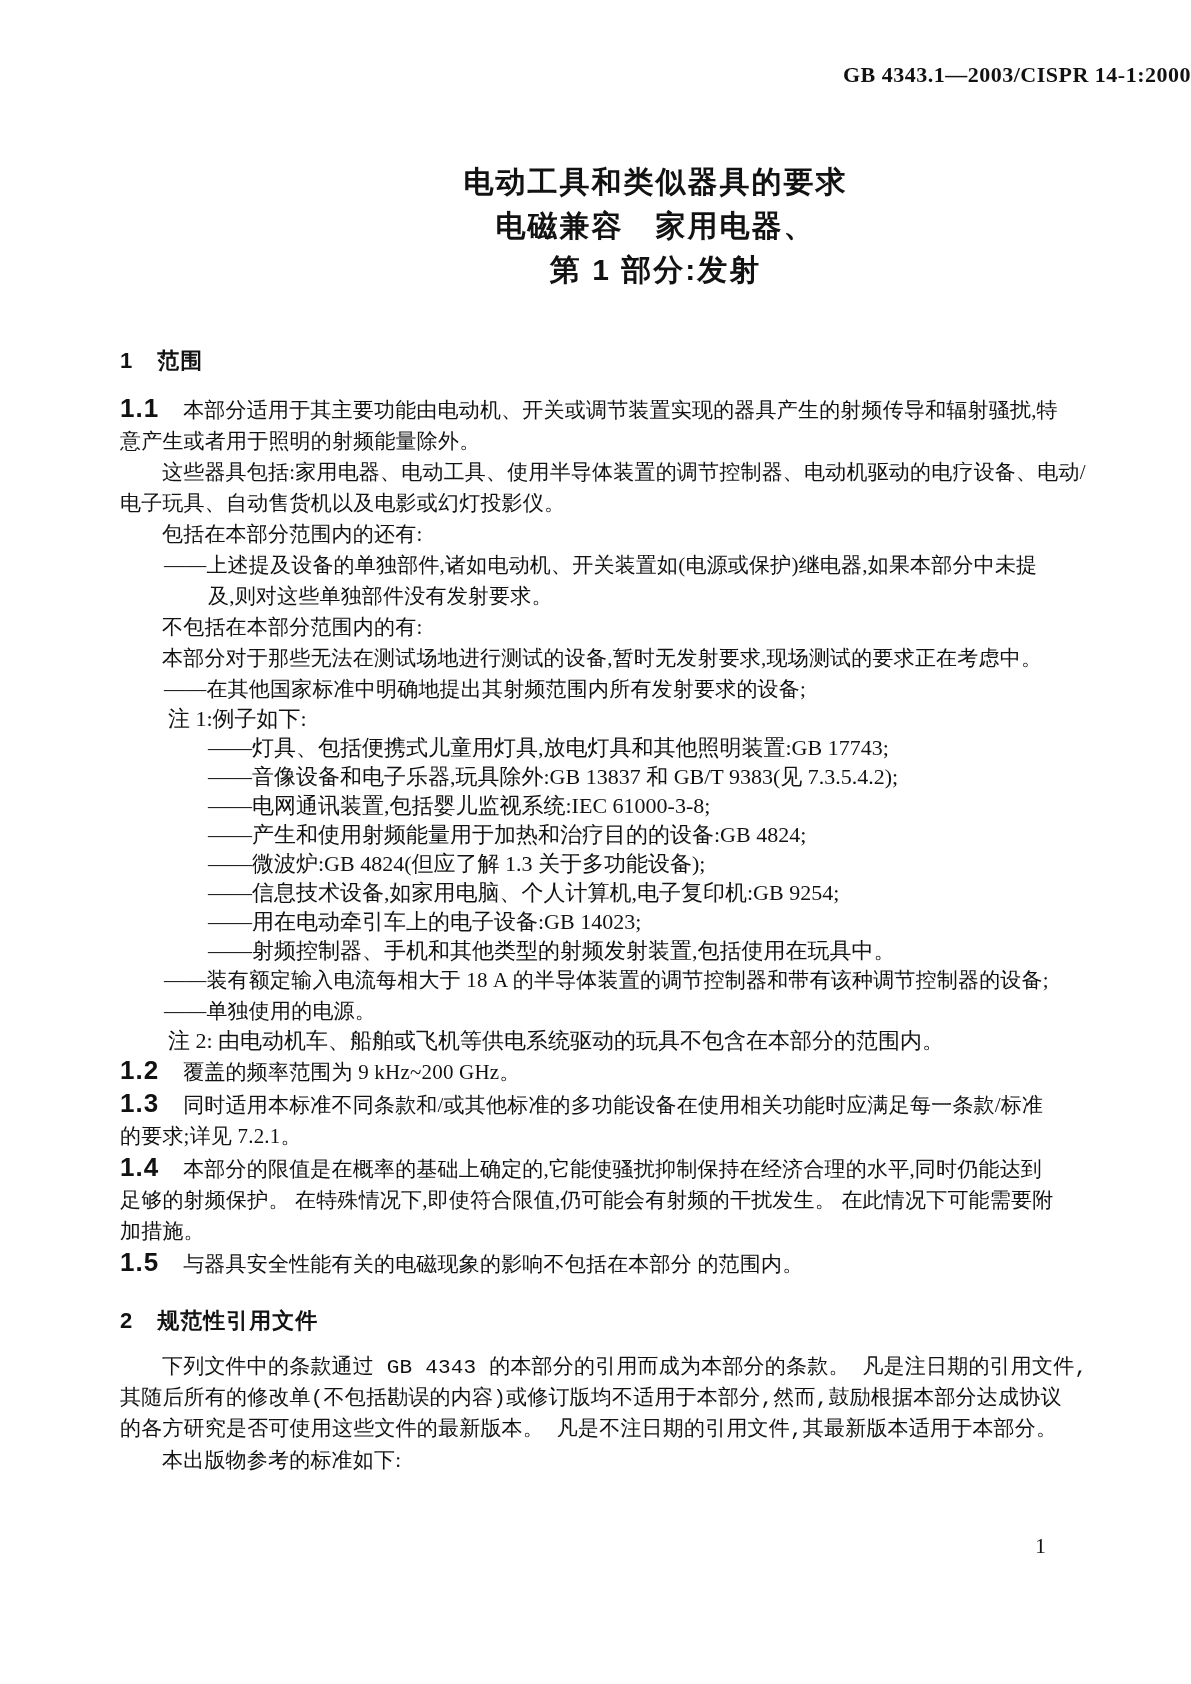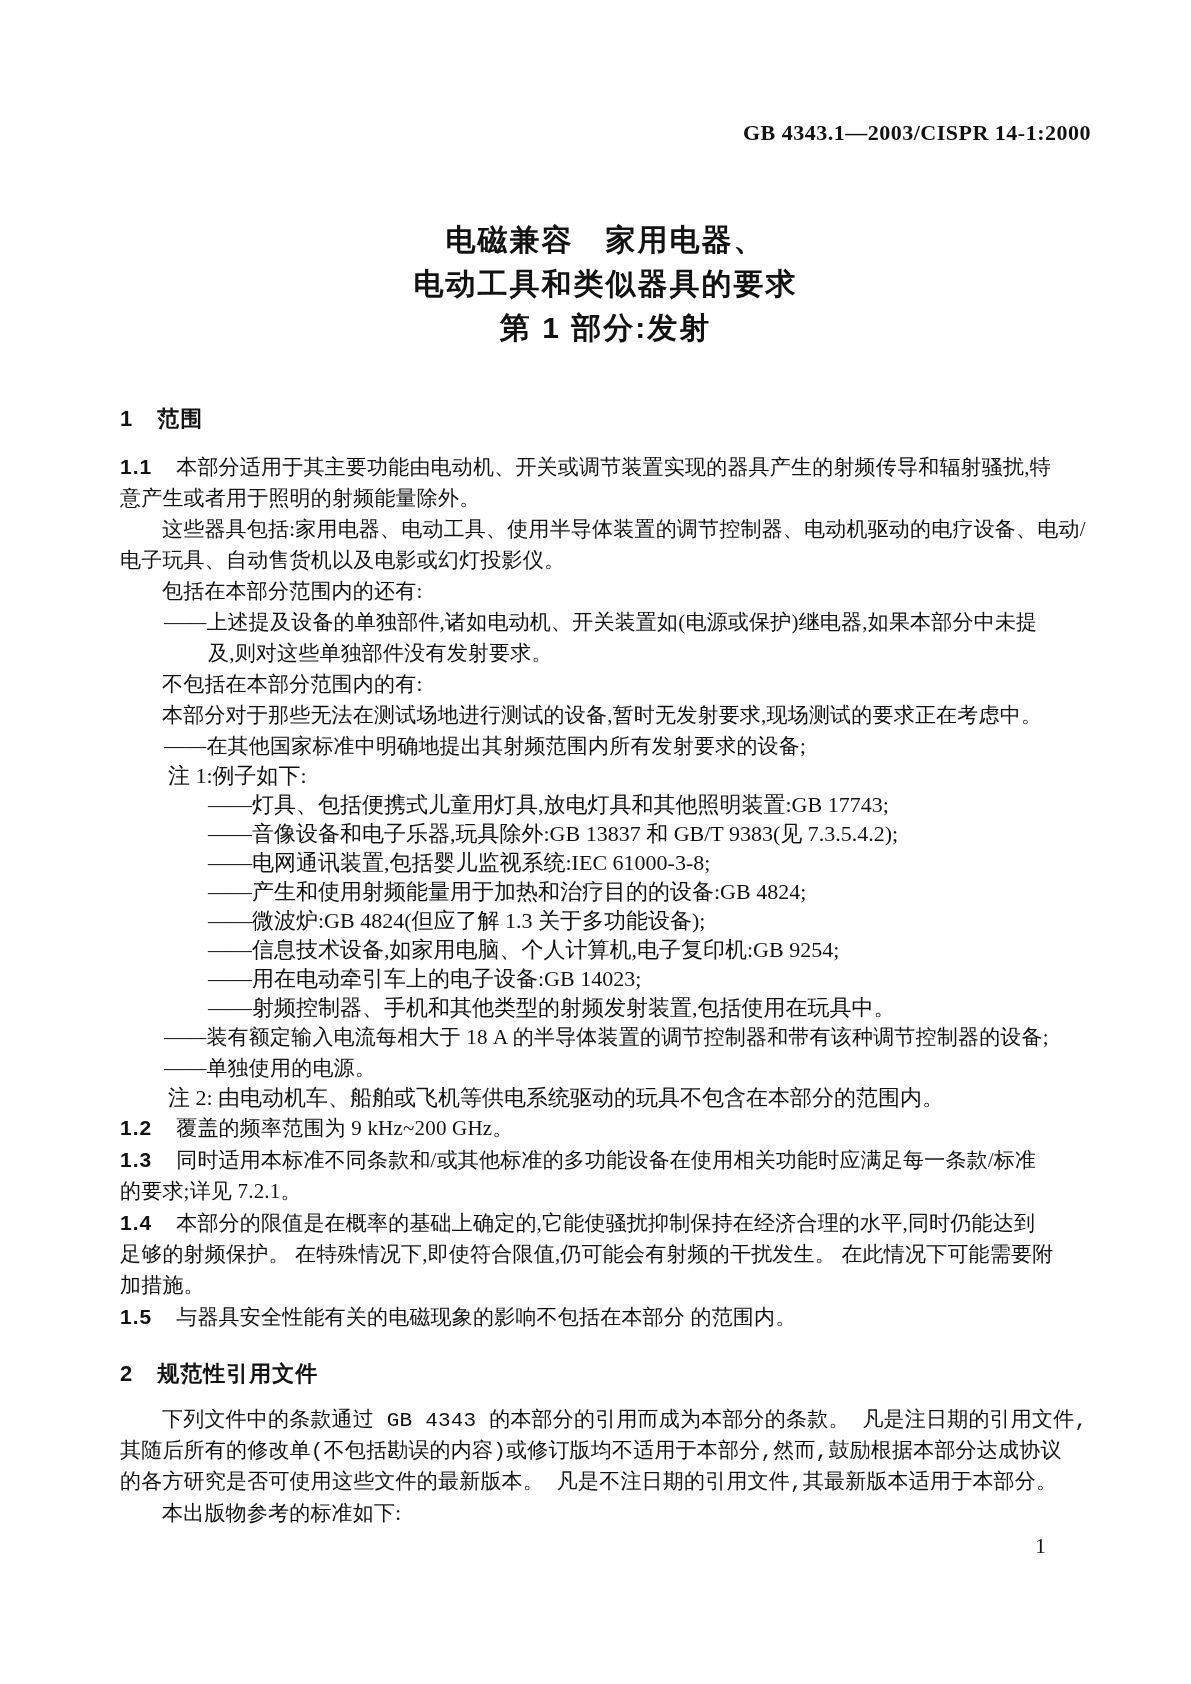--- a/index.html
+++ b/index.html
@@ -7,22 +7,21 @@
     position:relative;
     width:1191px; height:1684px;
     margin:0 auto;
     background:#ffffff;
     overflow:hidden;
     color:#121212;
     font-family:"Liberation Serif","DejaVu Serif",serif;
   }
   .content {
     margin-left:120px;
-    margin-right:100px;
-    padding-top:120px;
+    padding-top:62px;
   }
   .doc-code {
     font-family:"Liberation Serif","DejaVu Serif",serif;
     font-weight:700;
     font-size:22px;
     line-height:26px;
     text-align:right;
     letter-spacing:0.5px;
   }
   .doc-title {
@@ -48,21 +47,21 @@
   p { margin:0; }
   .body {
     font-size:21px;
     line-height:31px;
     white-space:pre-line;
     letter-spacing:0.2px;
   }
   .clause-no {
     font-family:"Liberation Sans","DejaVu Sans",sans-serif;
     font-weight:700;
-    font-size:21px;
+    font-size:26px;
     margin-right:24px;
     letter-spacing:1px;
   }
   .mt-first { margin-top:17px; }
   .indent { text-indent:42px; }
   .dash {
     padding-left:88px;
     text-indent:-44px;
   }
   .note {
@@ -91,22 +90,22 @@
 </style>
 </head>
 <body>
 
 <div class="page">
   <div class="content">
 
     <div class="doc-code">GB 4343.1—2003/CISPR 14-1:2000</div>
 
     <div class="doc-title">
+      <div>电动工具和类似器具的要求</div>
       <div>电磁兼容　家用电器、</div>
-      <div>电动工具和类似器具的要求</div>
       <div>第 1 部分:发射</div>
     </div>
 
     <h2 class="sec-heading" id="sec1-heading"><span class="sec-no">1</span><span>范围</span></h2>
 
     <p class="body mt-first"><span class="clause-no">1.1</span><span>本部分适用于其主要功能由电动机、开关或调节装置实现的器具产生的射频传导和辐射骚扰,特
 意产生或者用于照明的射频能量除外。</span></p>
 
     <p class="body indent">这些器具包括:家用电器、电动工具、使用半导体装置的调节控制器、电动机驱动的电疗设备、电动/
 电子玩具、自动售货机以及电影或幻灯投影仪。</p>

